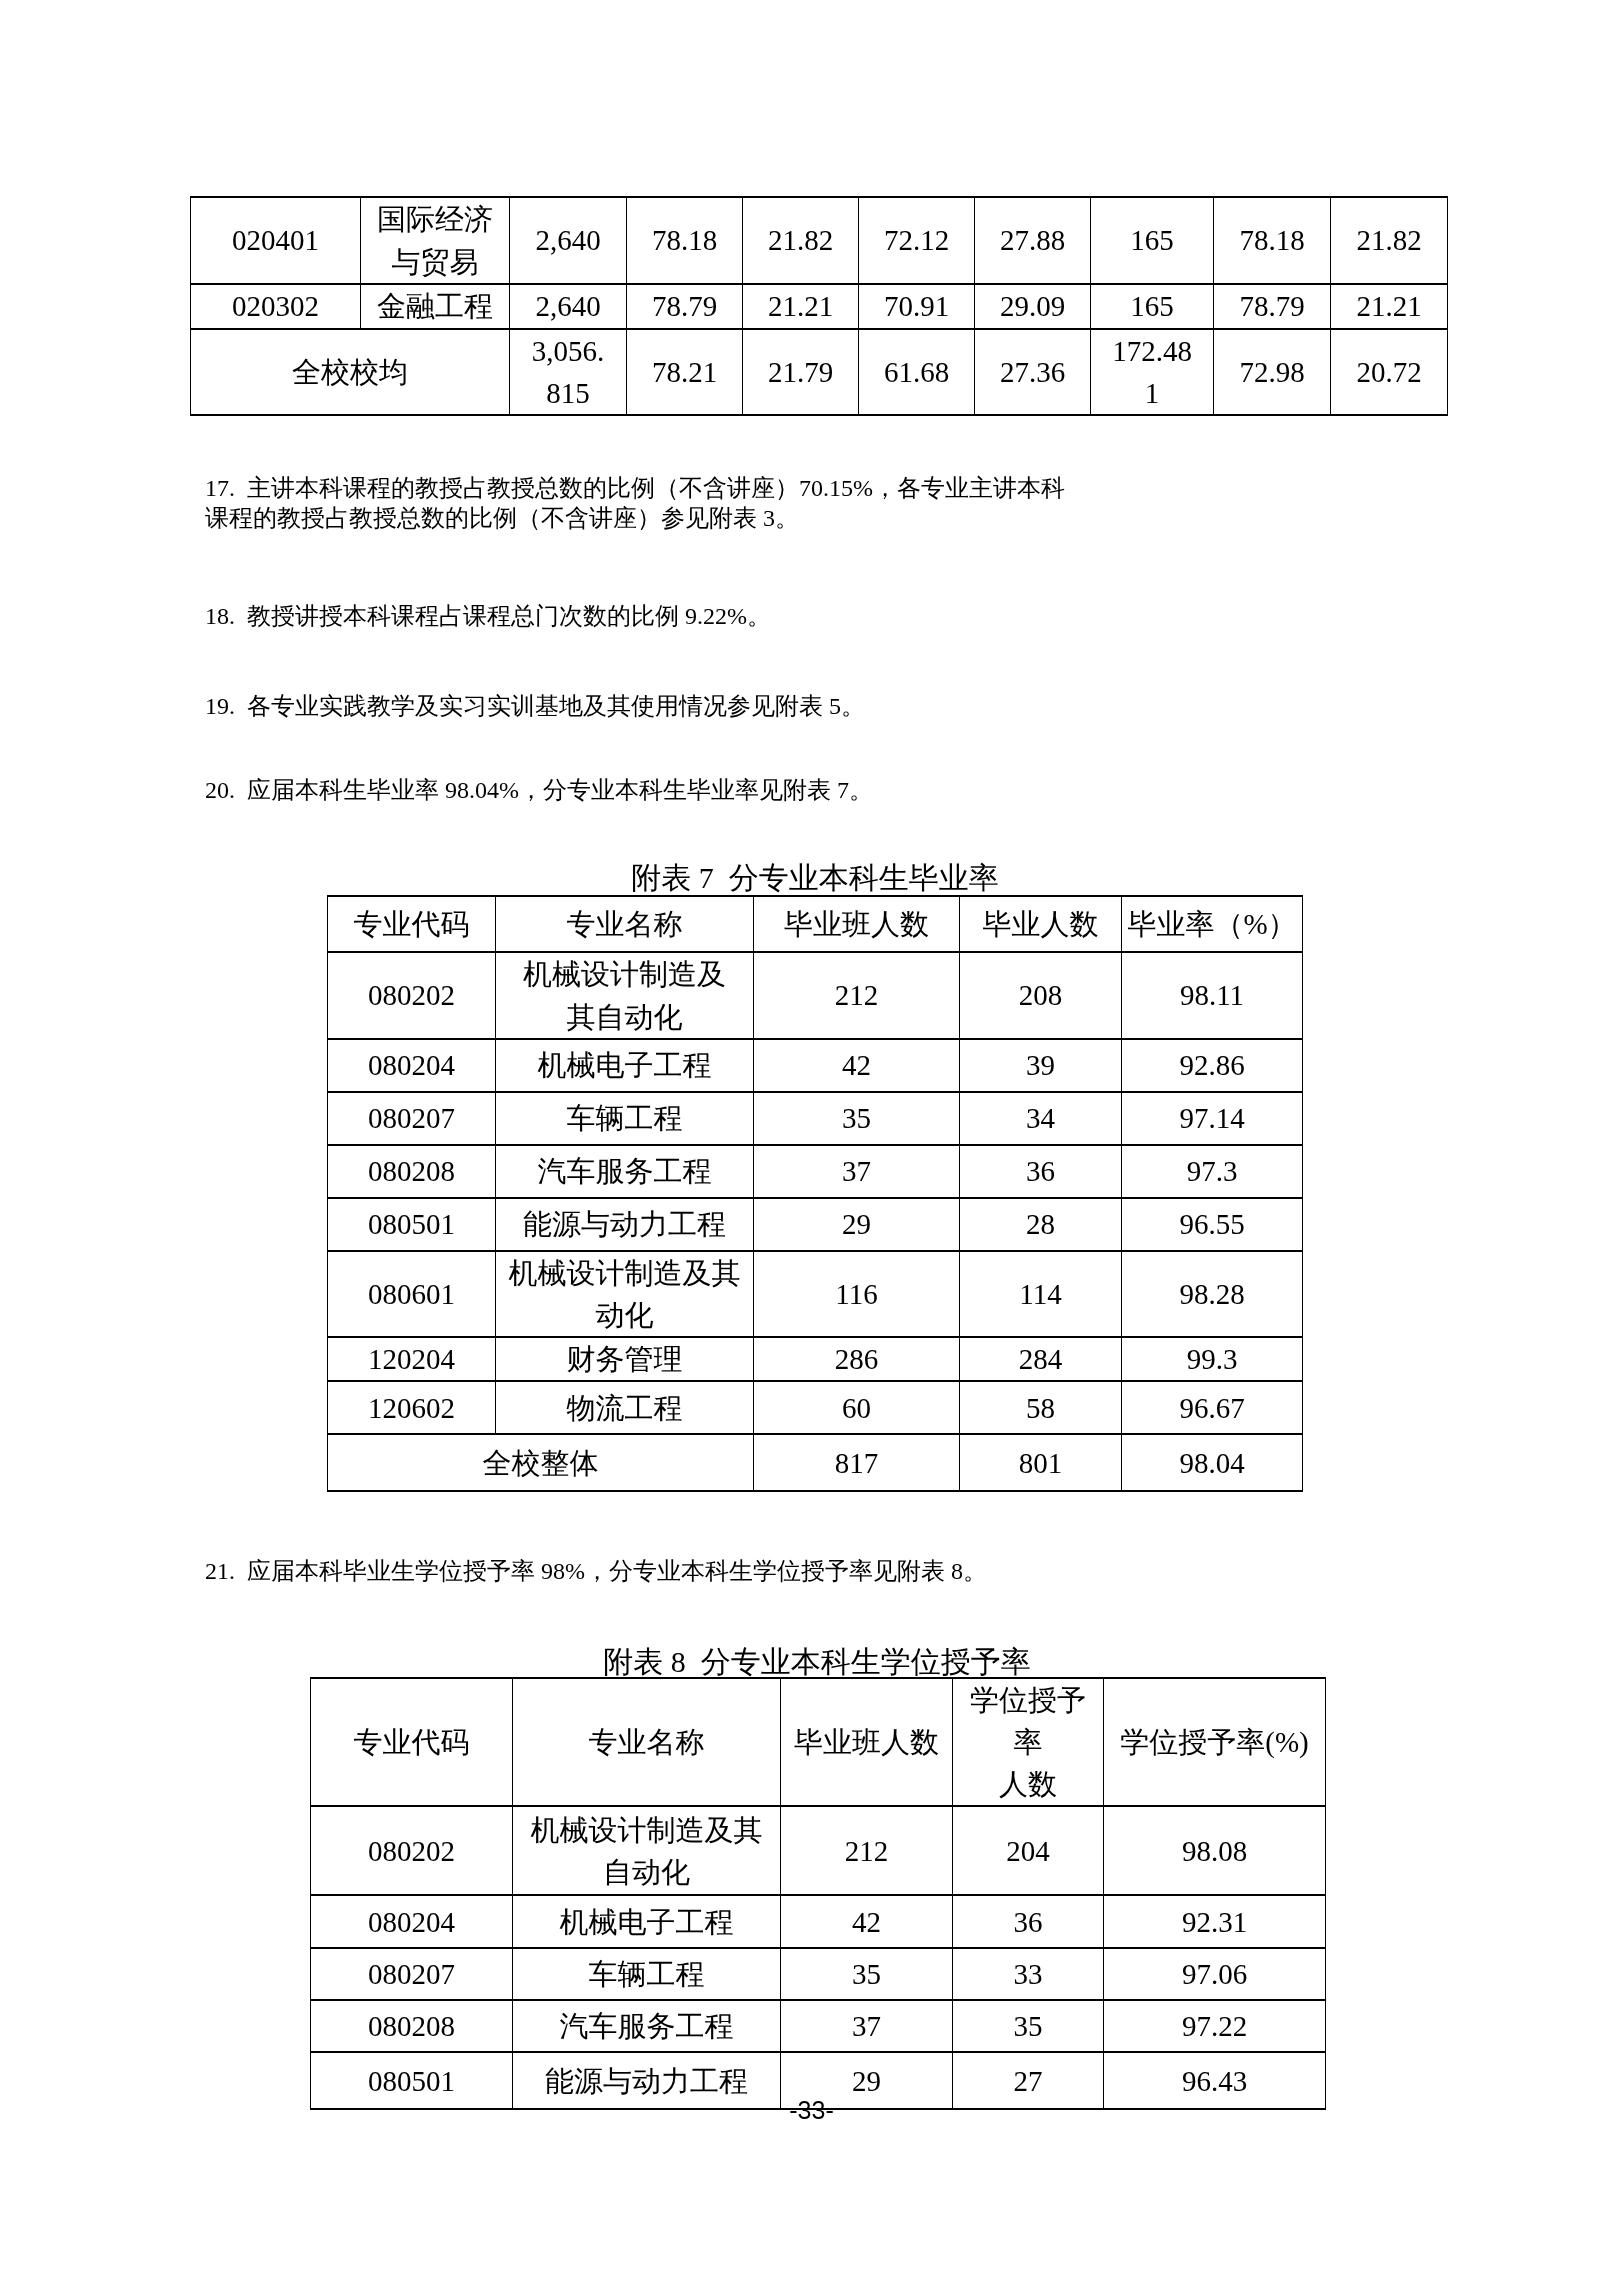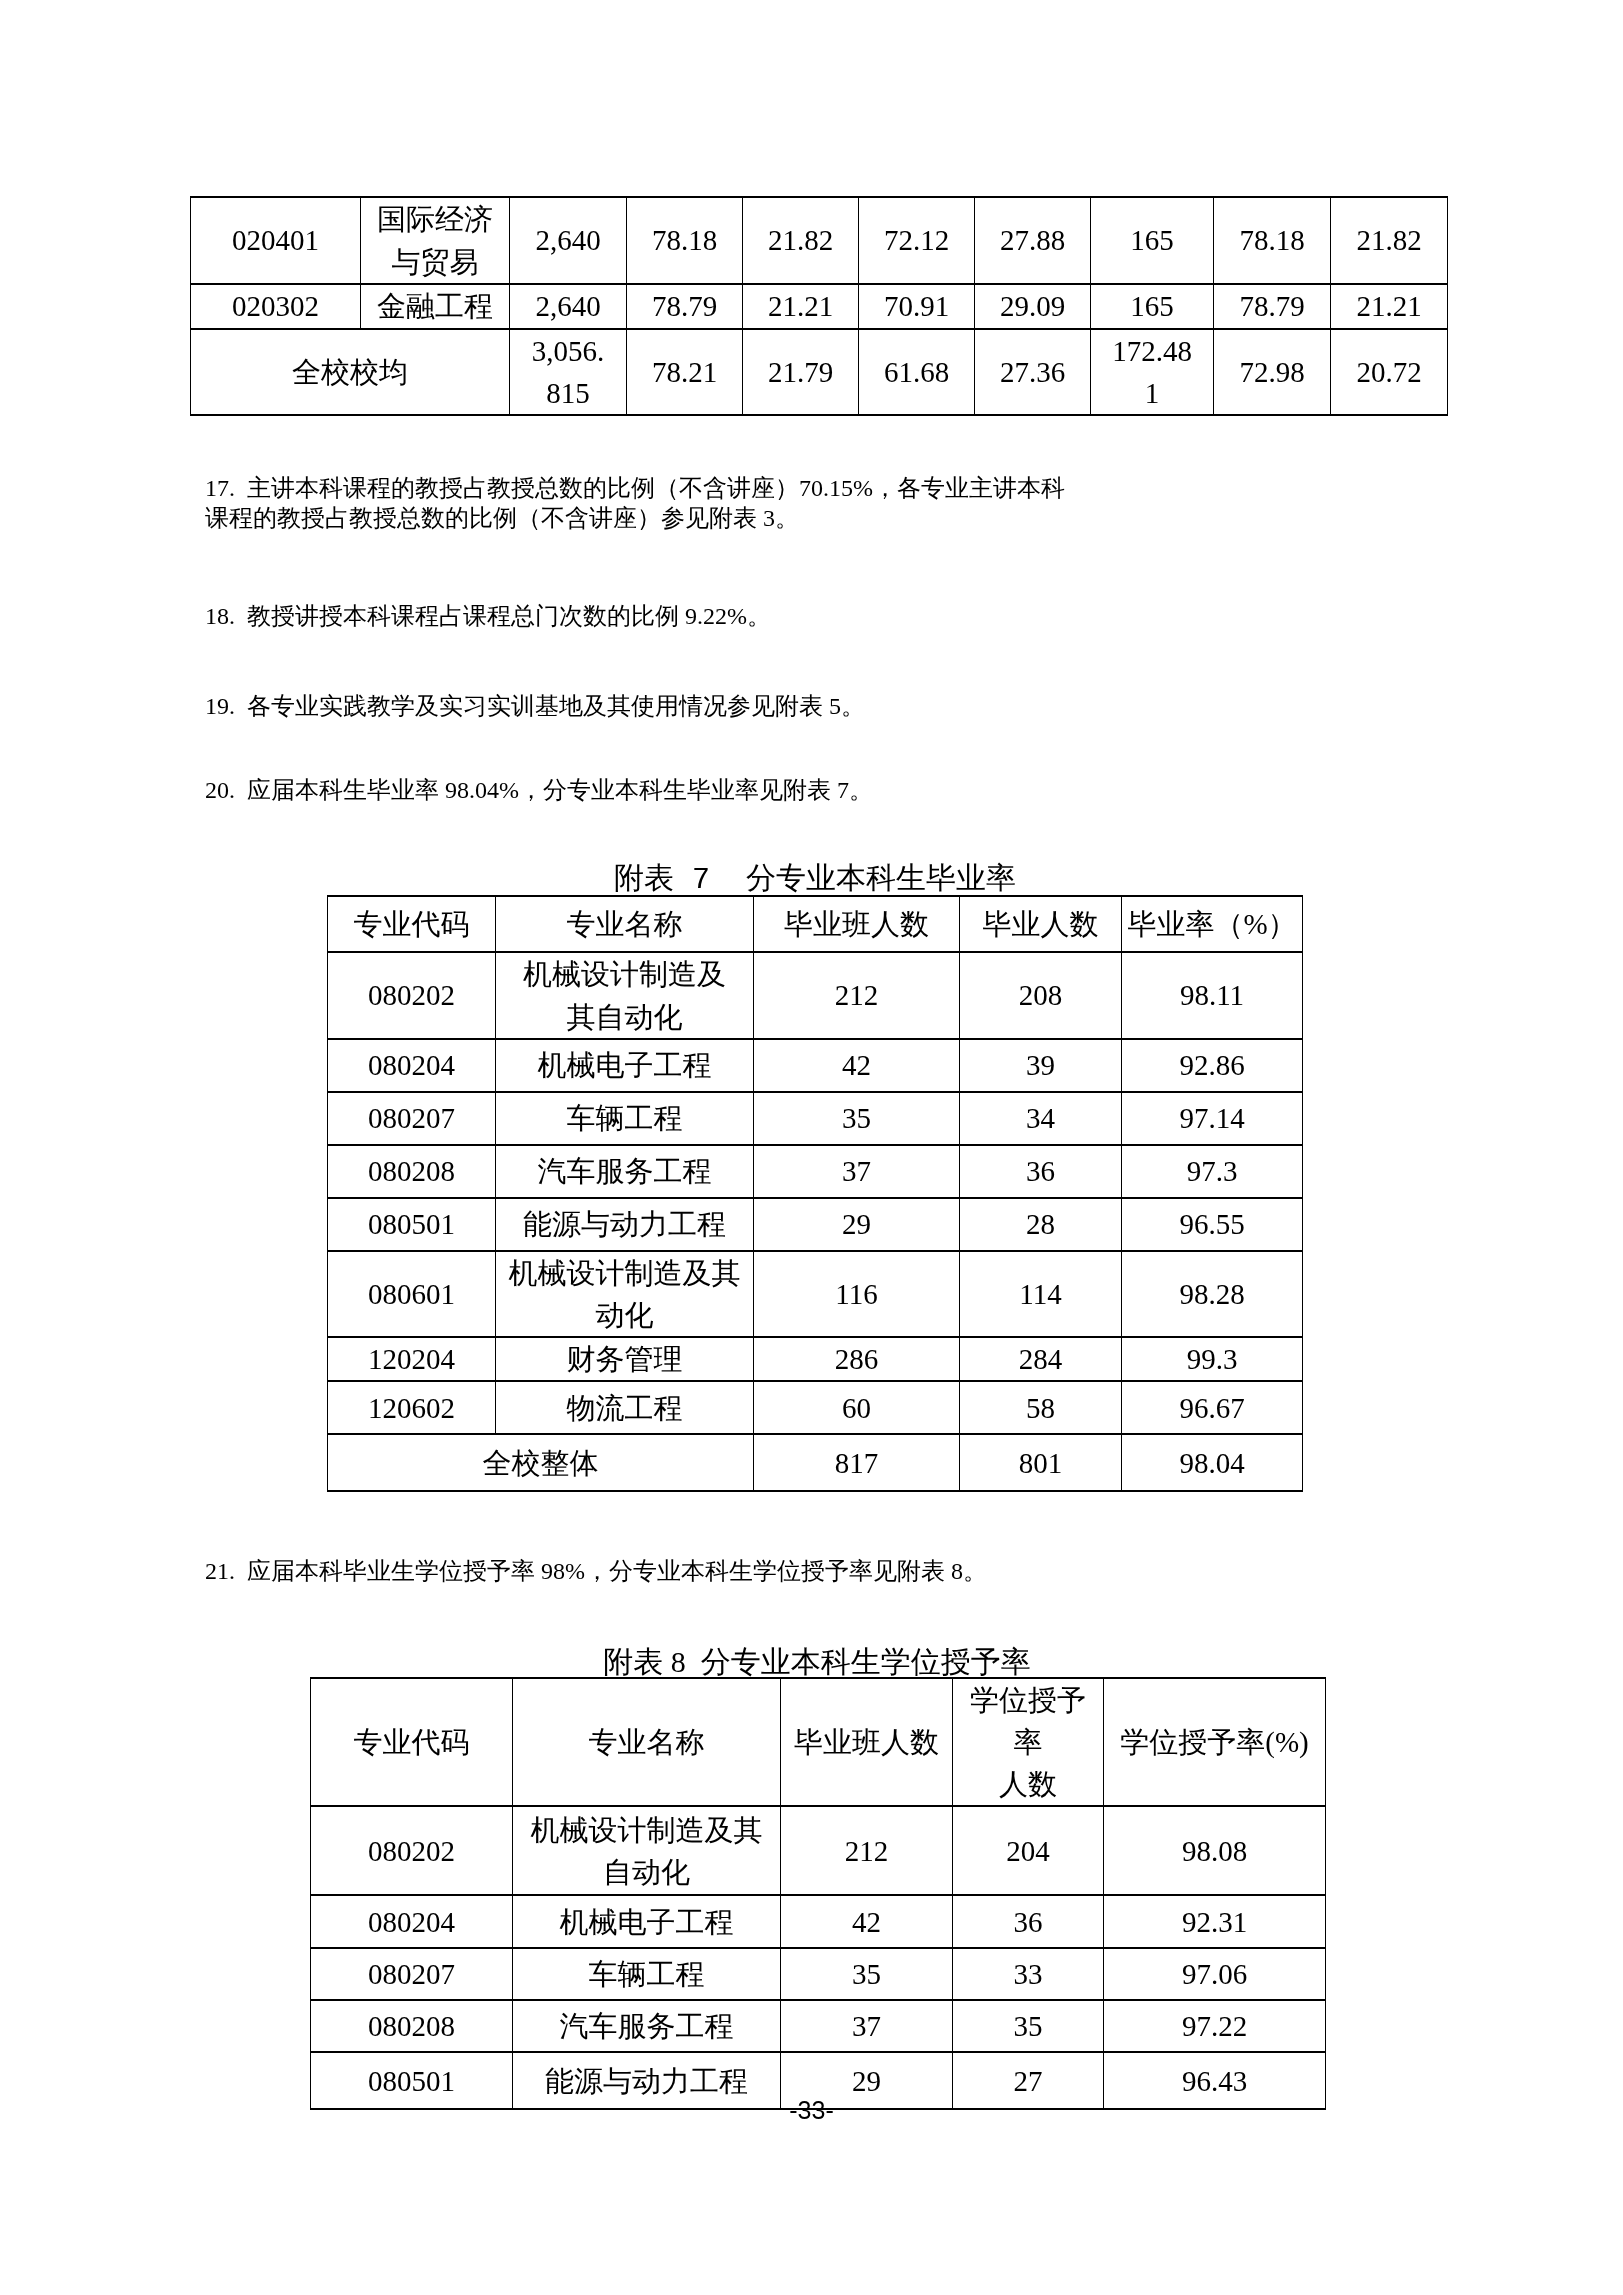--- a/index.html
+++ b/index.html
@@ -116,21 +116,21 @@
     </tr>
   </tbody>
     </table>
 
   <div class="para" style="top:473px">17.  主讲本科课程的教授占教授总数的比例（不含讲座）70.15%，各专业主讲本科
 课程的教授占教授总数的比例（不含讲座）参见附表 3。</div>
   <div class="para" style="top:601px">18.  教授讲授本科课程占课程总门次数的比例 9.22%。</div>
   <div class="para" style="top:691px">19.  各专业实践教学及实习实训基地及其使用情况参见附表 5。</div>
   <div class="para" style="top:775px">20.  应届本科生毕业率 98.04%，分专业本科生毕业率见附表 7。</div>
 
-  <div class="tbl-title" style="left:327px; top:858px; width:976px;font-family:Liberation Mono, monospace;">附表 7  分专业本科生毕业率</div>
+  <div class="tbl-title" style="left:327px; top:858px; width:976px;">附表 7  分专业本科生毕业率</div>
 
   <table class="doc-table" style="left:327px; top:895px; width:976px;">
     <colgroup>
       <col style="width:168px">
         <col style="width:258px">
         <col style="width:206px">
       <col style="width:162px">
         <col style="width:181px">
     </colgroup>
     <tbody>

